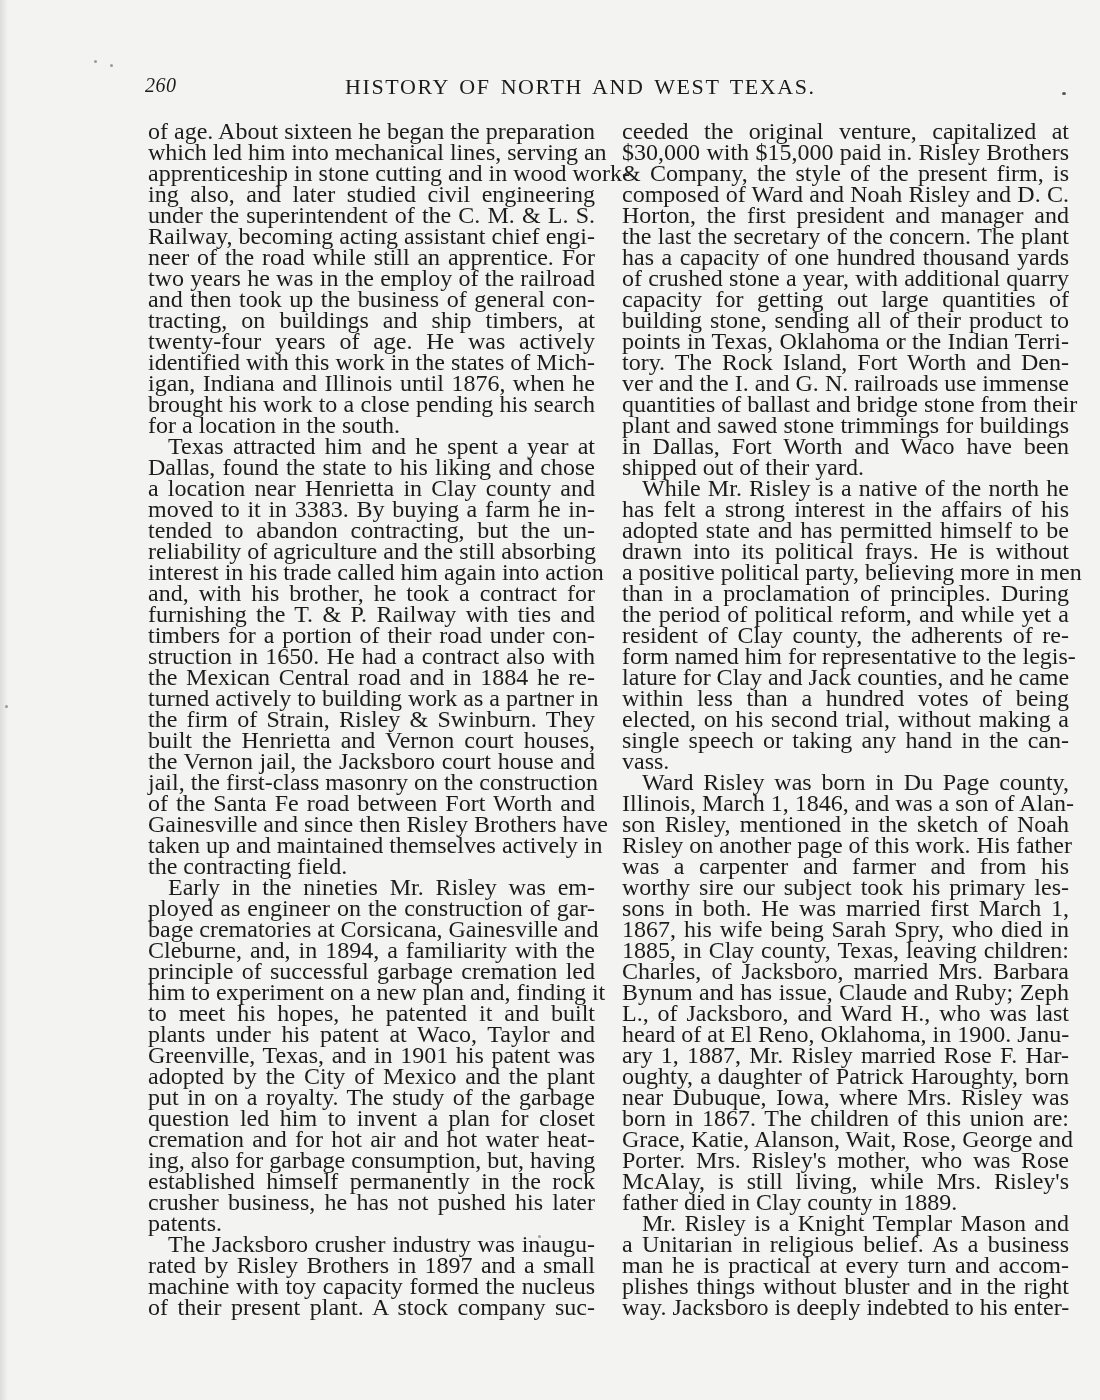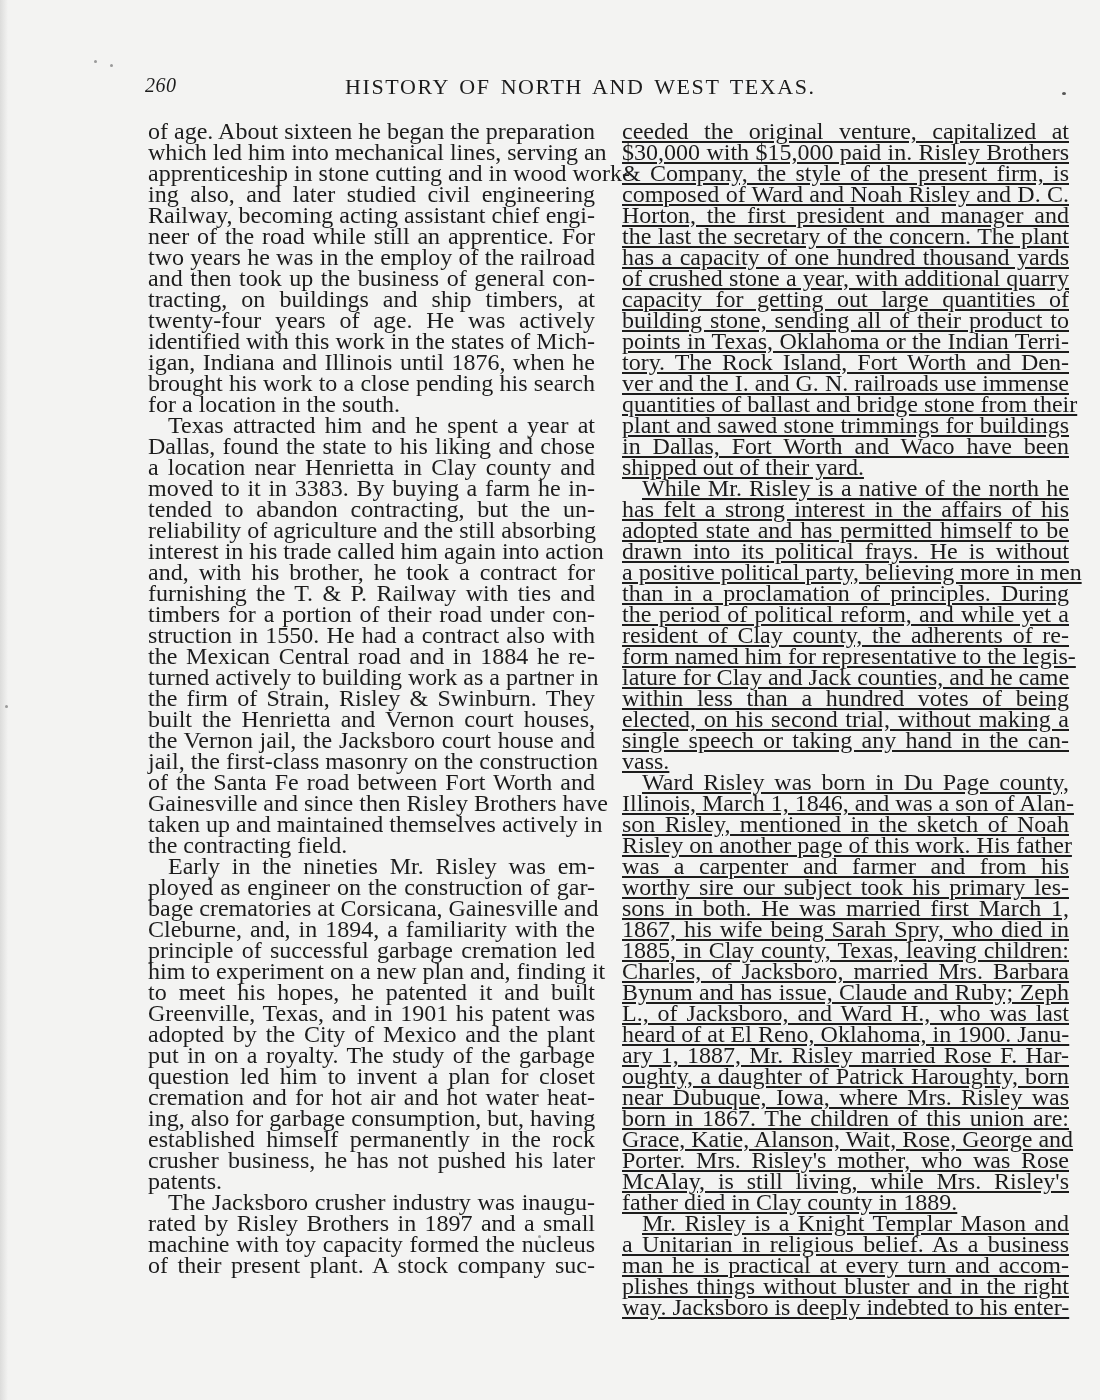--- a/index.html
+++ b/index.html
@@ -47,21 +47,21 @@
   .column {
     position: absolute;
     top: 121px;
     width: 447px;
     font-size: 24px;
     line-height: 21px;
     text-align: justify;
     hyphens: none;
   }
   .col-left { left: 148px; }
-  .col-right { left: 622px; text-decoration: underline; }
+  .col-right { left: 622px; }
   .line {
     display: block;
     text-align: justify;
     text-align-last: justify;
     white-space: nowrap;
     height: 21px;
   }
   .line.last {
     text-align-last: left;
   }
@@ -82,20 +82,21 @@
   <span class="page-number">260</span>
   <span class="running-title">HISTORY OF NORTH AND WEST TEXAS.</span>
 </div>
 
 <div class="column col-left" id="col-left">
     <div>
       <span class="line">of age.  About sixteen he began the preparation</span>
       <span class="line">which led him into mechanical lines, serving an</span>
       <span class="line">apprenticeship in stone cutting and in wood work-</span>
       <span class="line">ing also, and later studied civil engineering</span>
+      <span class="line">under the superintendent of the C. M. &amp; L. S.</span>
       <span class="line">Railway, becoming acting assistant chief engi-</span>
       <span class="line">neer of the road while still an apprentice.  For</span>
       <span class="line">two years he was in the employ of the railroad</span>
       <span class="line">and then took up the business of general con-</span>
       <span class="line">tracting, on buildings and ship timbers, at</span>
       <span class="line">twenty-four years of age.  He was actively</span>
       <span class="line">identified with this work in the states of Mich-</span>
       <span class="line">igan, Indiana and Illinois until 1876, when he</span>
       <span class="line">brought his work to a close pending his search</span>
       <span class="line last">for a location in the south.</span>
@@ -104,40 +105,41 @@
       <span class="line indent">Texas attracted him and he spent a year at</span>
       <span class="line">Dallas, found the state to his liking and chose</span>
       <span class="line">a location near Henrietta in Clay county and</span>
       <span class="line">moved to it in 3383.  By buying a farm he in-</span>
       <span class="line">tended to abandon contracting, but the un-</span>
       <span class="line">reliability of agriculture and the still absorbing</span>
       <span class="line">interest in his trade called him again into action</span>
       <span class="line">and, with his brother, he took a contract for</span>
       <span class="line">furnishing the T. &amp; P. Railway with ties and</span>
       <span class="line">timbers for a portion of their road under con-</span>
-      <span class="line">struction in 1550.  He had a contract also with</span>
+      <span class="line">struction in 1650.  He had a contract also with</span>
       <span class="line">the Mexican Central road and in 1884 he re-</span>
       <span class="line">turned actively to building work as a partner in</span>
       <span class="line">the firm of Strain, Risley &amp; Swinburn.  They</span>
       <span class="line">built the Henrietta and Vernon court houses,</span>
       <span class="line">the Vernon jail, the Jacksboro court house and</span>
       <span class="line">jail, the first-class masonry on the construction</span>
       <span class="line">of the Santa Fe road between Fort Worth and</span>
       <span class="line">Gainesville and since then Risley Brothers have</span>
       <span class="line">taken up and maintained themselves actively in</span>
       <span class="line last">the contracting field.</span>
     </div>
     <div>
       <span class="line indent">Early in the nineties Mr. Risley was em-</span>
       <span class="line">ployed as engineer on the construction of gar-</span>
       <span class="line">bage crematories at Corsicana, Gainesville and</span>
       <span class="line">Cleburne, and, in 1894, a familiarity with the</span>
       <span class="line">principle of successful garbage cremation led</span>
       <span class="line">him to experiment on a new plan and, finding it</span>
       <span class="line">to meet his hopes, he patented it and built</span>
+      <span class="line">plants under his patent at Waco, Taylor and</span>
       <span class="line">Greenville, Texas, and in 1901 his patent was</span>
       <span class="line">adopted by the City of Mexico and the plant</span>
       <span class="line">put in on a royalty.  The study of the garbage</span>
       <span class="line">question led him to invent a plan for closet</span>
       <span class="line">cremation and for hot air and hot water heat-</span>
       <span class="line">ing, also for garbage consumption, but, having</span>
       <span class="line">established himself permanently in the rock</span>
       <span class="line">crusher business, he has not pushed his later</span>
       <span class="line last">patents.</span>
     </div>

